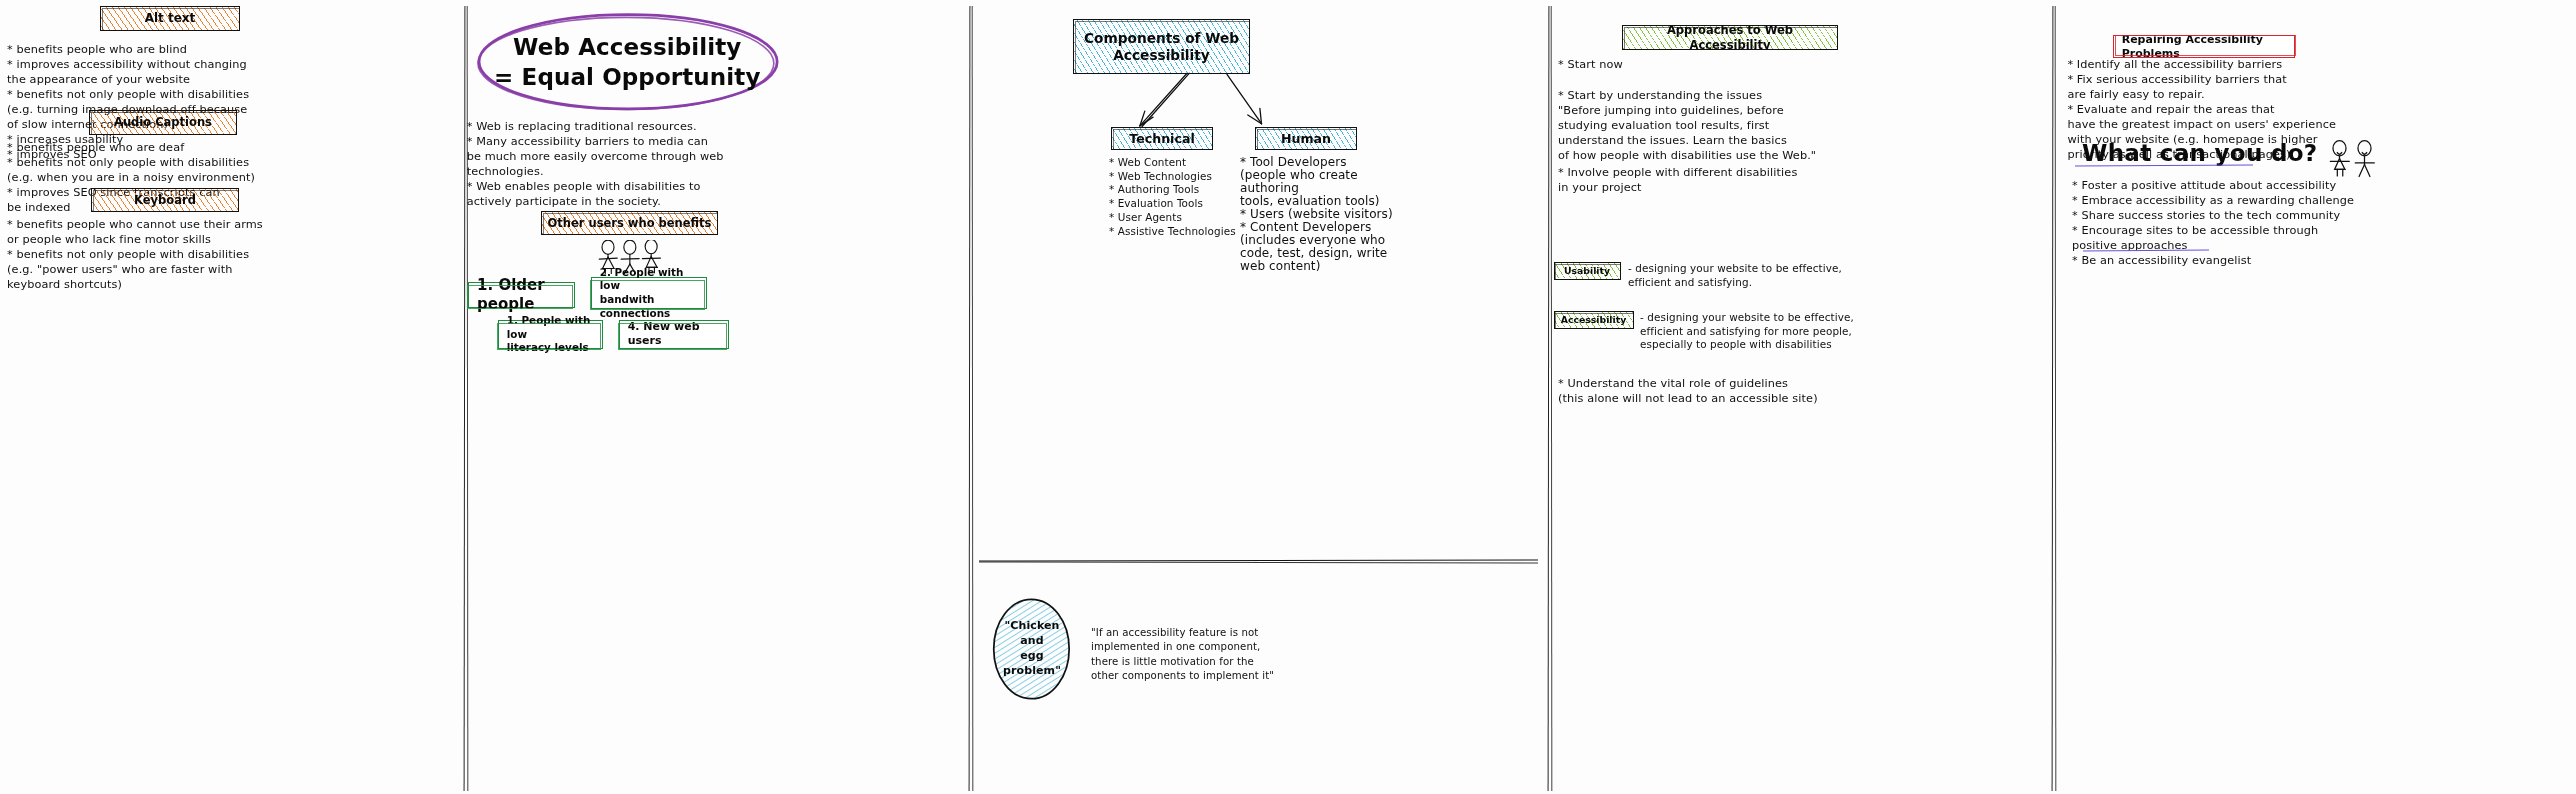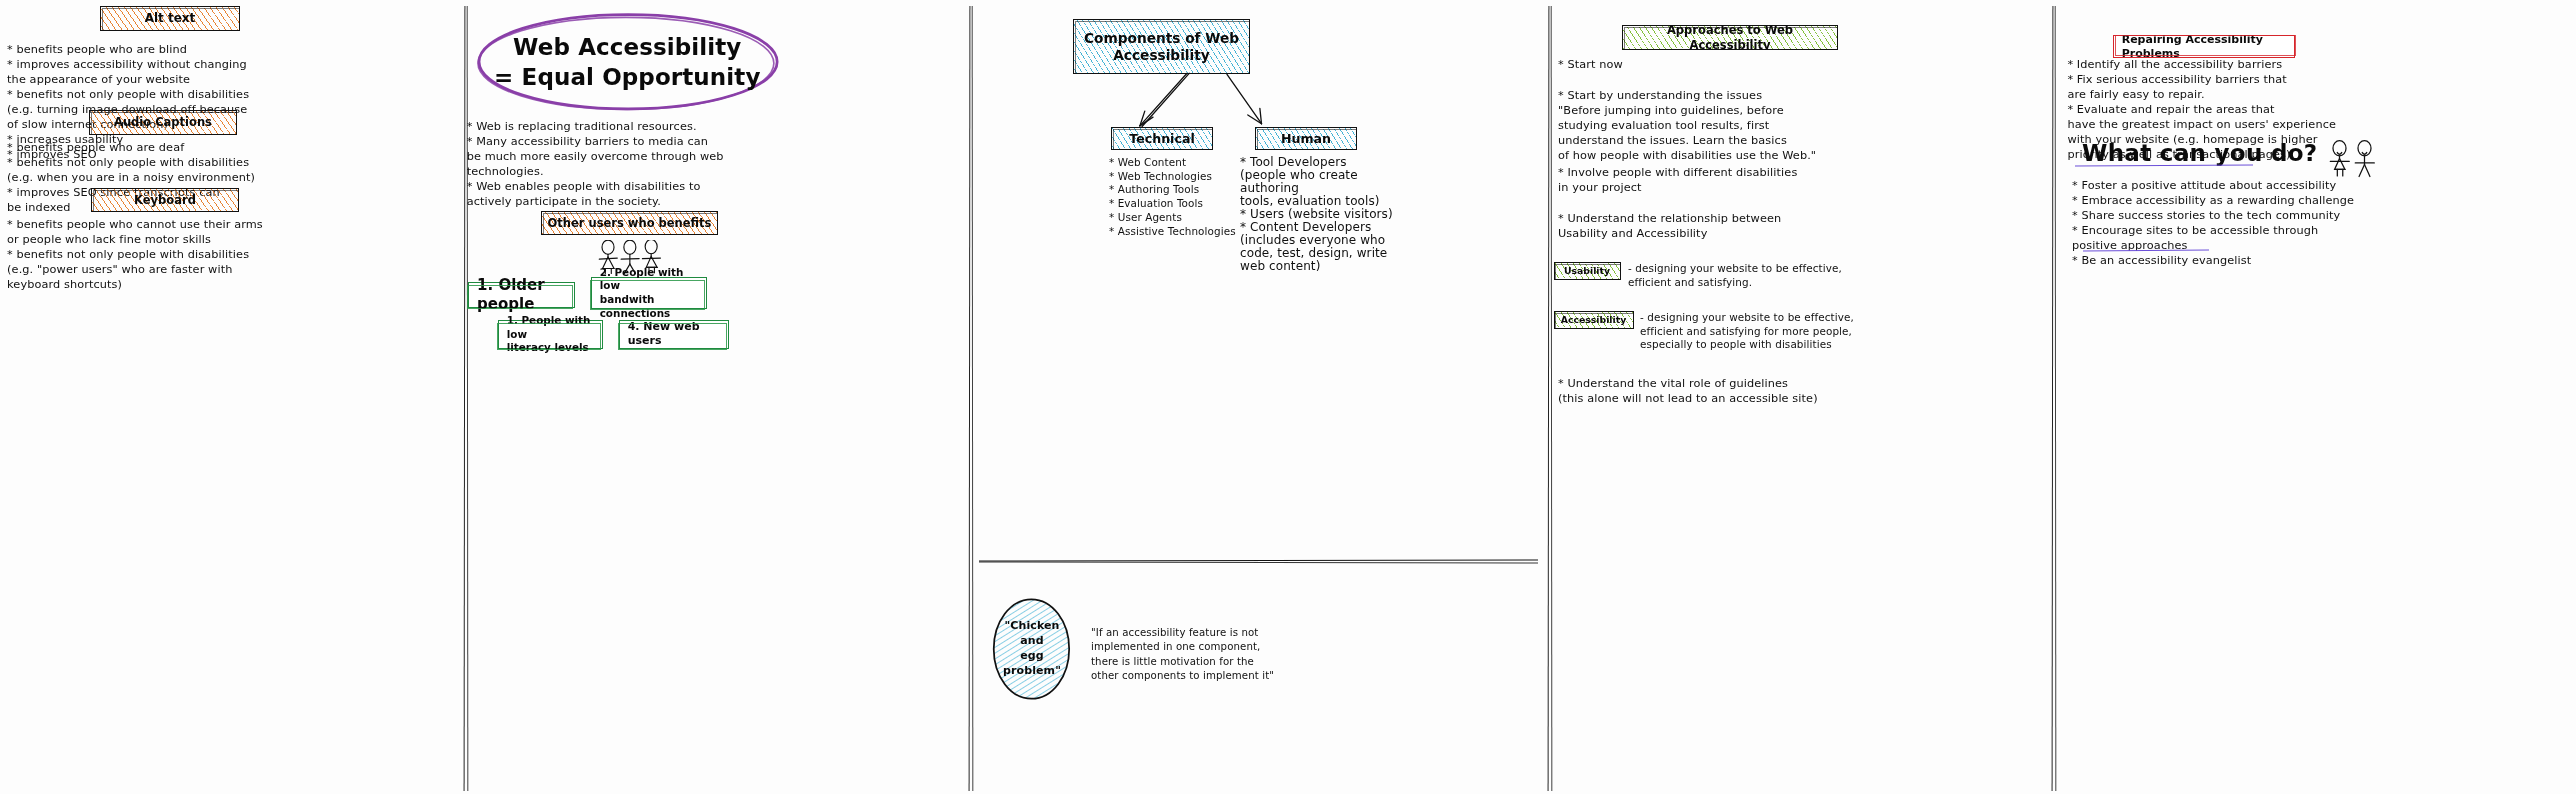--- a/index.html
+++ b/index.html
@@ -422,22 +422,20 @@
 
     <div class="hand body-text" style="position:absolute; left:10px; top:88px; width:483px;">* Start by understanding the issues
 "Before jumping into guidelines, before
 studying evaluation tool results, first
 understand the issues. Learn the basics
 of how people with disabilities use the Web."</div>
 
     <div class="hand body-text" style="position:absolute; left:10px; top:165px; width:483px;">* Involve people with different disabilities
 in your project</div>
 
-    <div class="hand body-text" style="position:absolute; left:10px; top:211px; width:483px;">* Understand the relationship between
-Usability and Accessibility</div>
 
     <div class="hbox hatch-green" style="left:5.5px; top:262px; width:67px; height:17.6px;">
       <span class="lbl" style="font-size:9.3px;">Usability</span>
     </div>
     <div class="hand small-text" style="position:absolute; left:80px; top:262px; width:417px;">- designing your website to be effective,
 efficient and satisfying.</div>
 
     <div class="hbox hatch-green" style="left:5.5px; top:311px; width:80px; height:17.6px;">
       <span class="lbl" style="font-size:9.3px;">Accessibility</span>
     </div>

